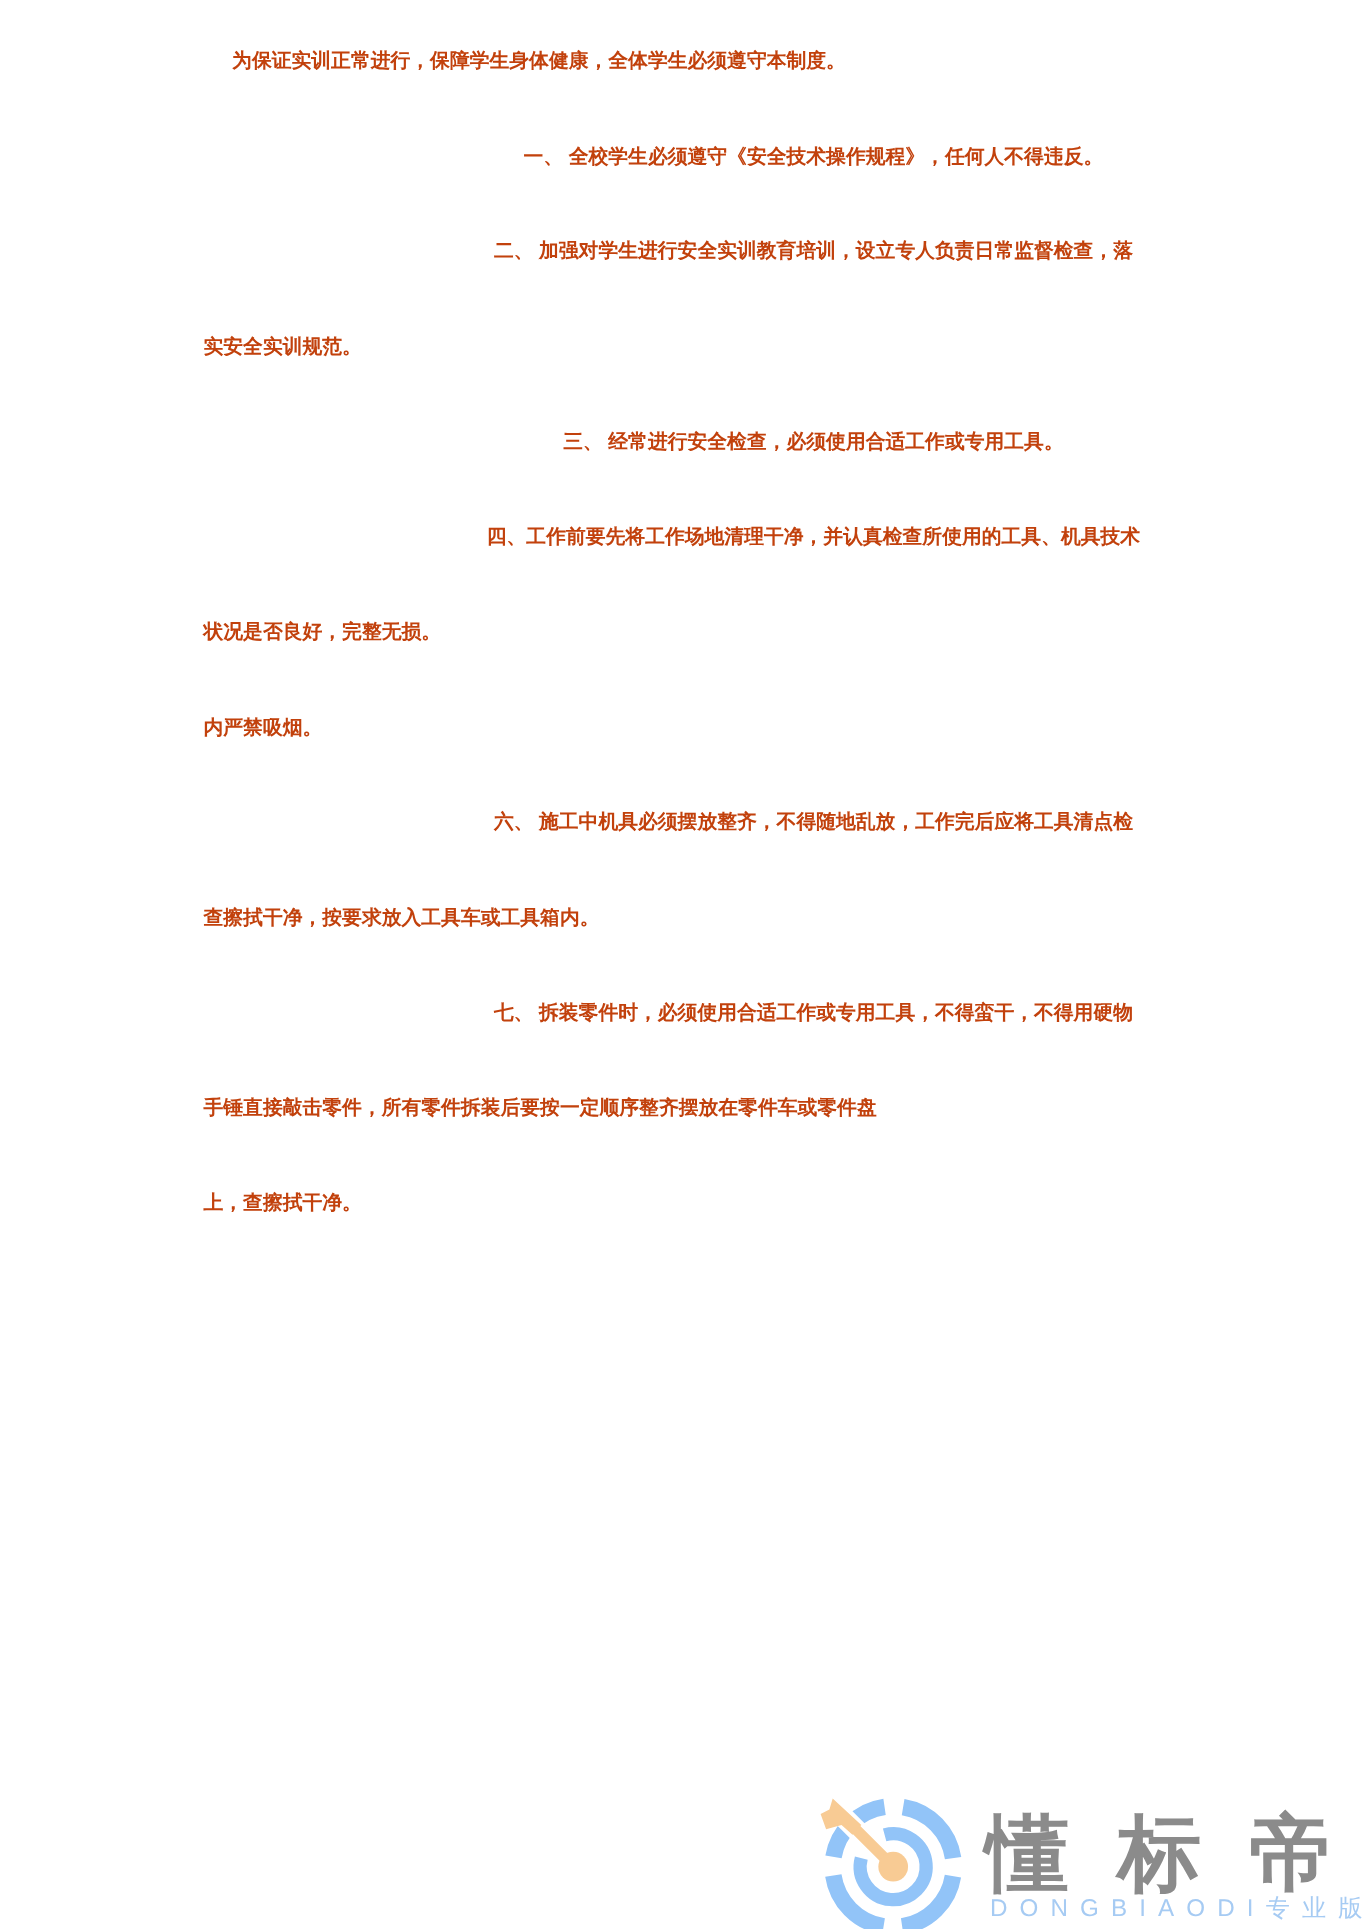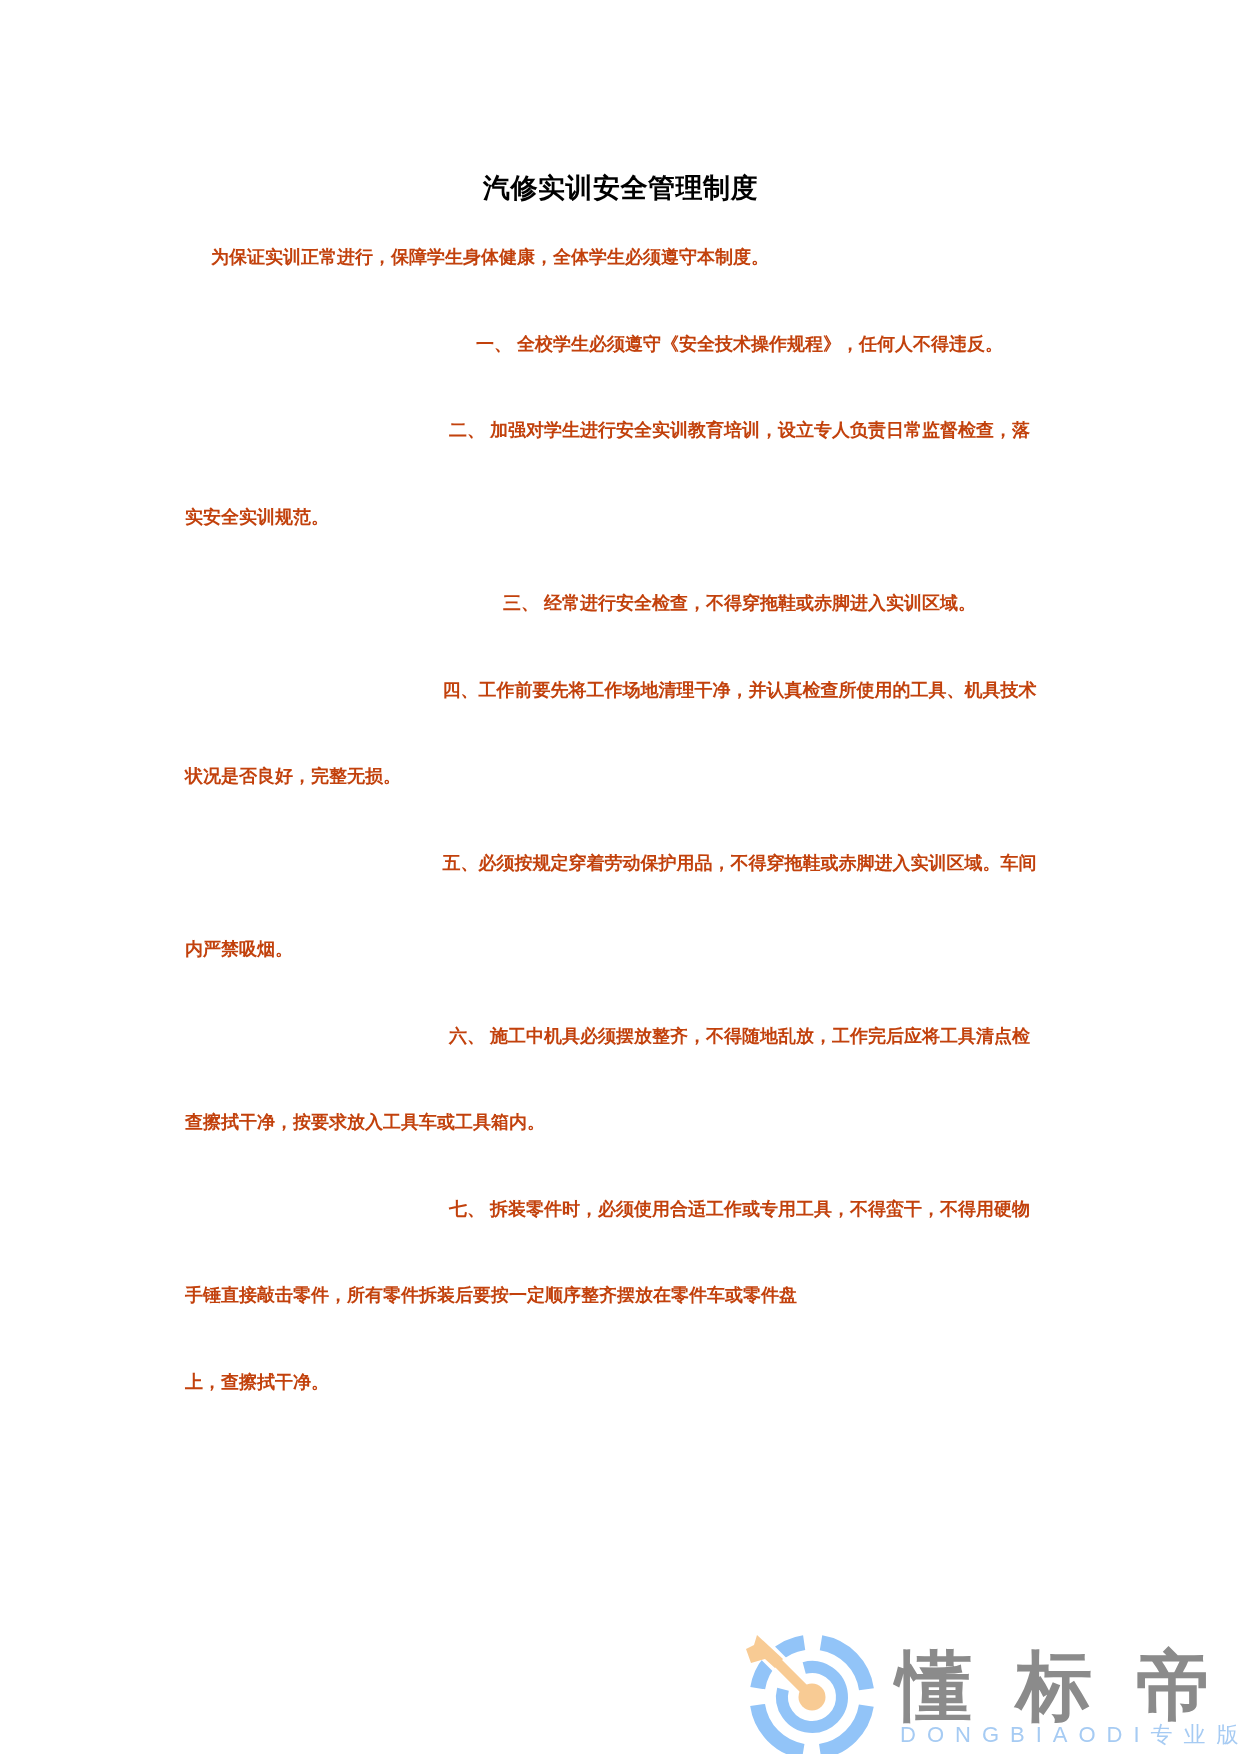--- a/index.html
+++ b/index.html
@@ -71,41 +71,39 @@
     line-height: 26px;
     font-weight: 400;
     letter-spacing: 11px;
     white-space: pre;
   }
 </style>
 </head>
 <body>
 
 <div class="doc">
-  <h1 class="doc-title">汽修实训安全管理制度</h1>
   <div class="doc-body">
       <div class="para">
         <div class="line ind-1">为保证实训正常进行，保障学生身体健康，全体学生必须遵守本制度。</div>
       </div>
       <div class="para">
         <div class="line ind-2">一、 全校学生必须遵守《安全技术操作规程》，任何人不得违反。</div>
       </div>
       <div class="para">
         <div class="line ind-2">二、 加强对学生进行安全实训教育培训，设立专人负责日常监督检查，落</div>
         <div class="line ind-0">实安全实训规范。</div>
       </div>
       <div class="para">
-        <div class="line ind-2">三、 经常进行安全检查，不得穿拖鞋或赤脚进入实训区域。</div>
+        <div class="line ind-2">三、 经常进行安全检查，必须使用合适工作或专用工具。</div>
       </div>
       <div class="para">
         <div class="line ind-2">四、工作前要先将工作场地清理干净，并认真检查所使用的工具、机具技术</div>
         <div class="line ind-0">状况是否良好，完整无损。</div>
       </div>
       <div class="para">
-        <div class="line ind-2">五、必须按规定穿着劳动保护用品，不得穿拖鞋或赤脚进入实训区域。车间</div>
         <div class="line ind-0">内严禁吸烟。</div>
       </div>
       <div class="para">
         <div class="line ind-2">六、 施工中机具必须摆放整齐，不得随地乱放，工作完后应将工具清点检</div>
         <div class="line ind-0">查擦拭干净，按要求放入工具车或工具箱内。</div>
       </div>
       <div class="para">
         <div class="line ind-2">七、 拆装零件时，必须使用合适工作或专用工具，不得蛮干，不得用硬物</div>
         <div class="line ind-0">手锤直接敲击零件，所有零件拆装后要按一定顺序整齐摆放在零件车或零件盘</div>
         <div class="line ind-0">上，查擦拭干净。</div>

